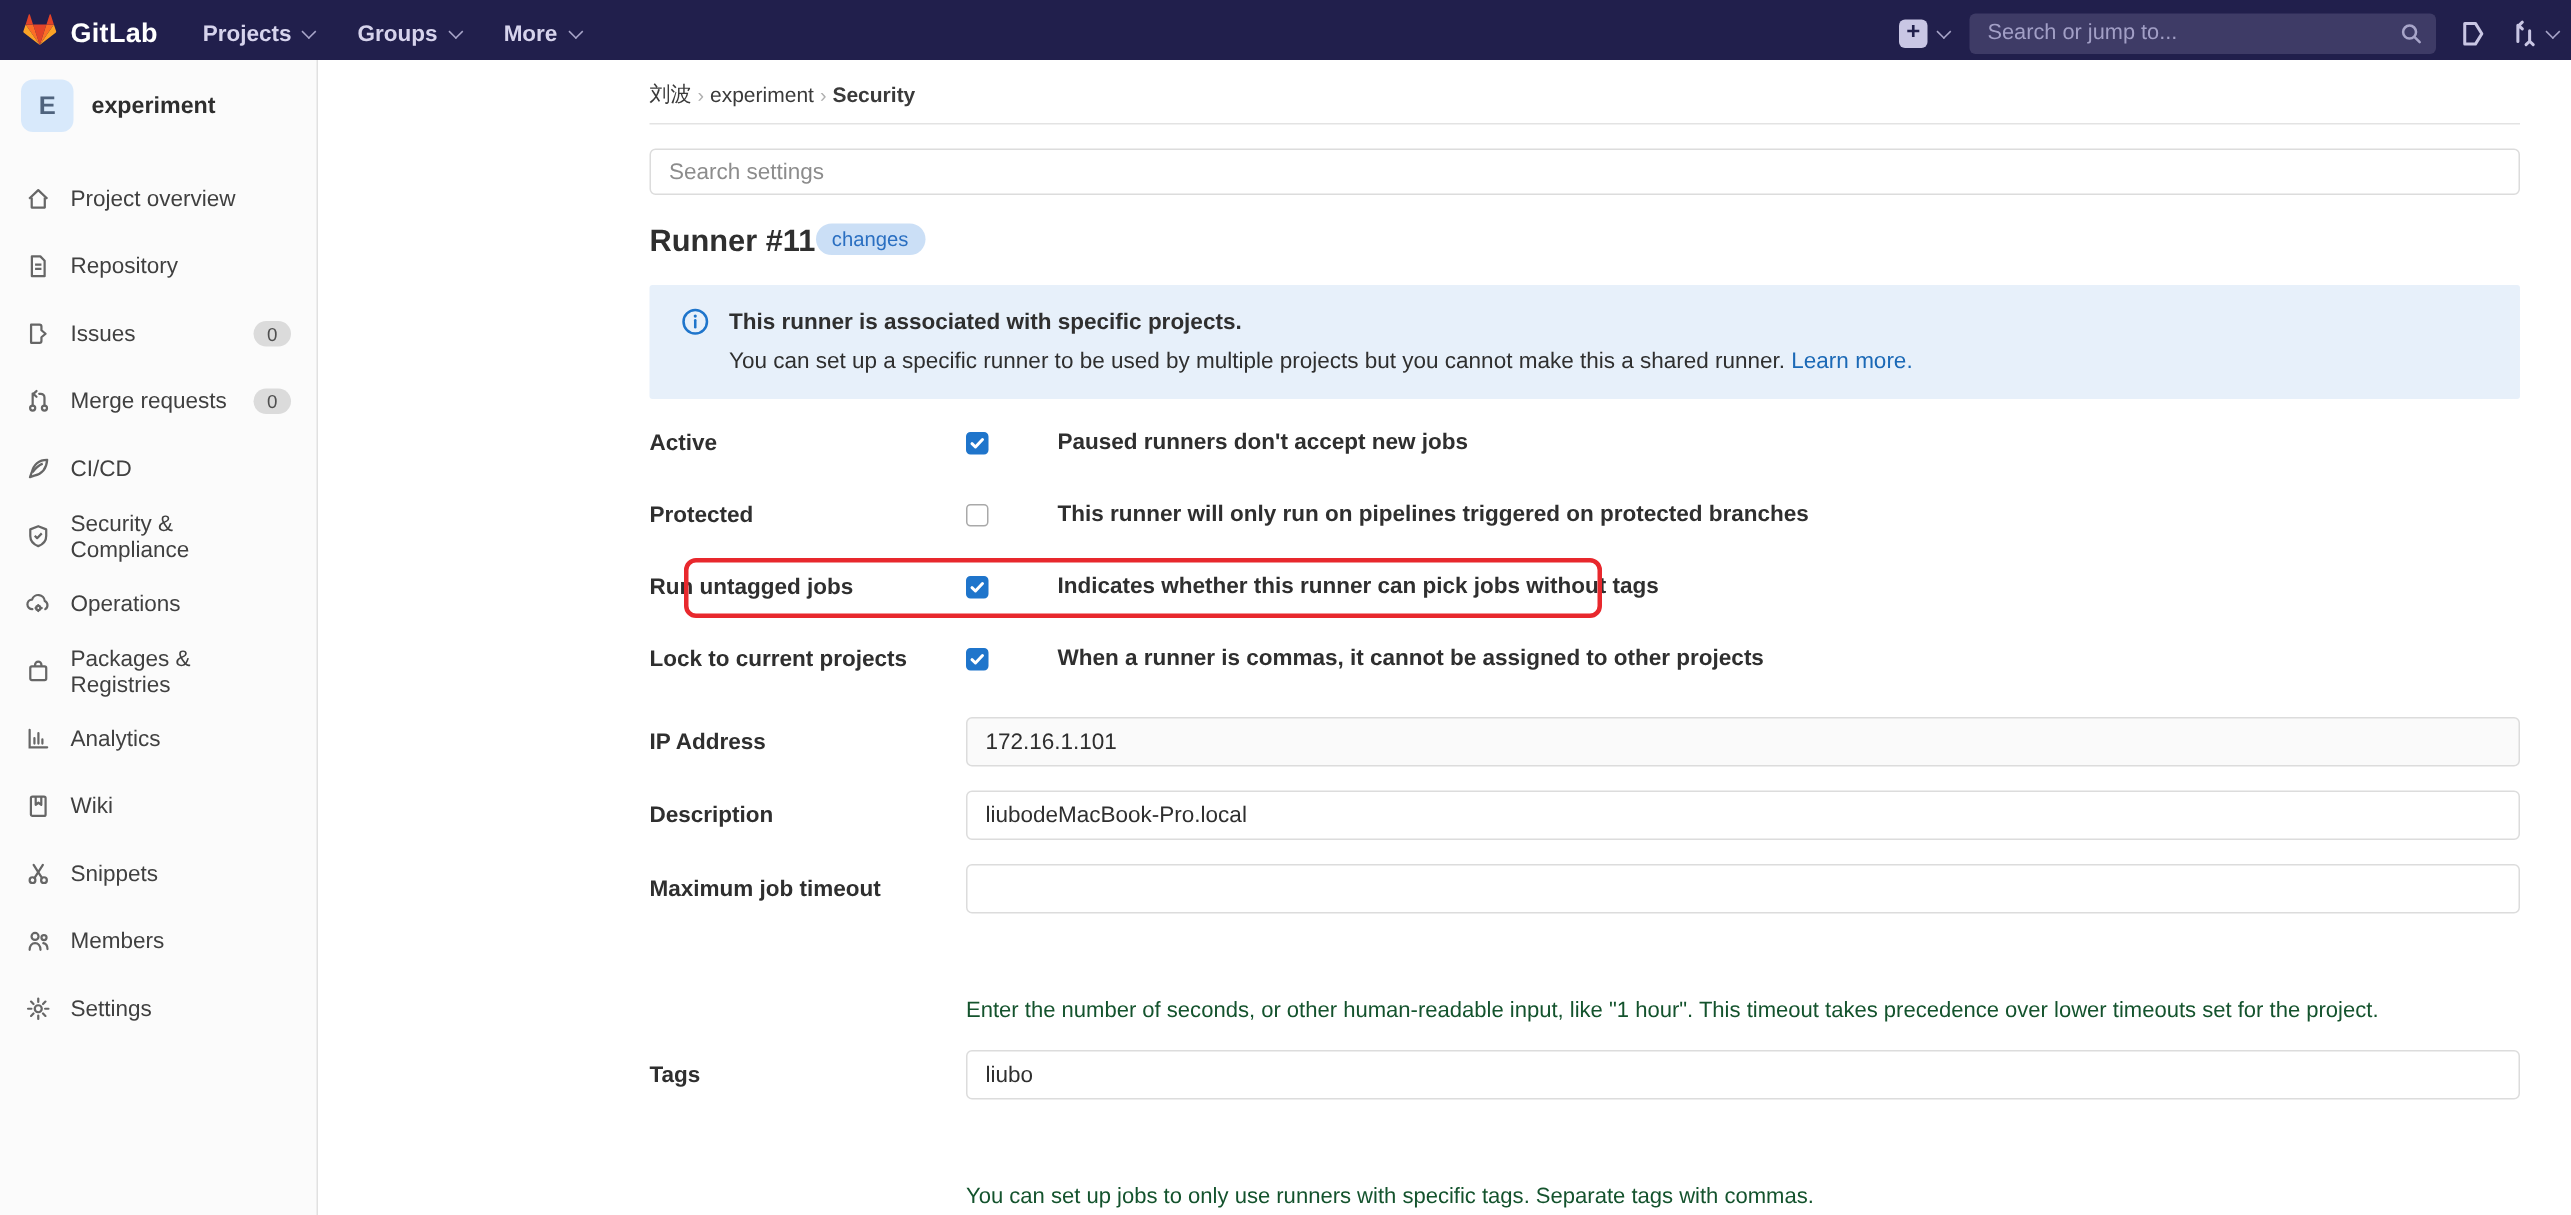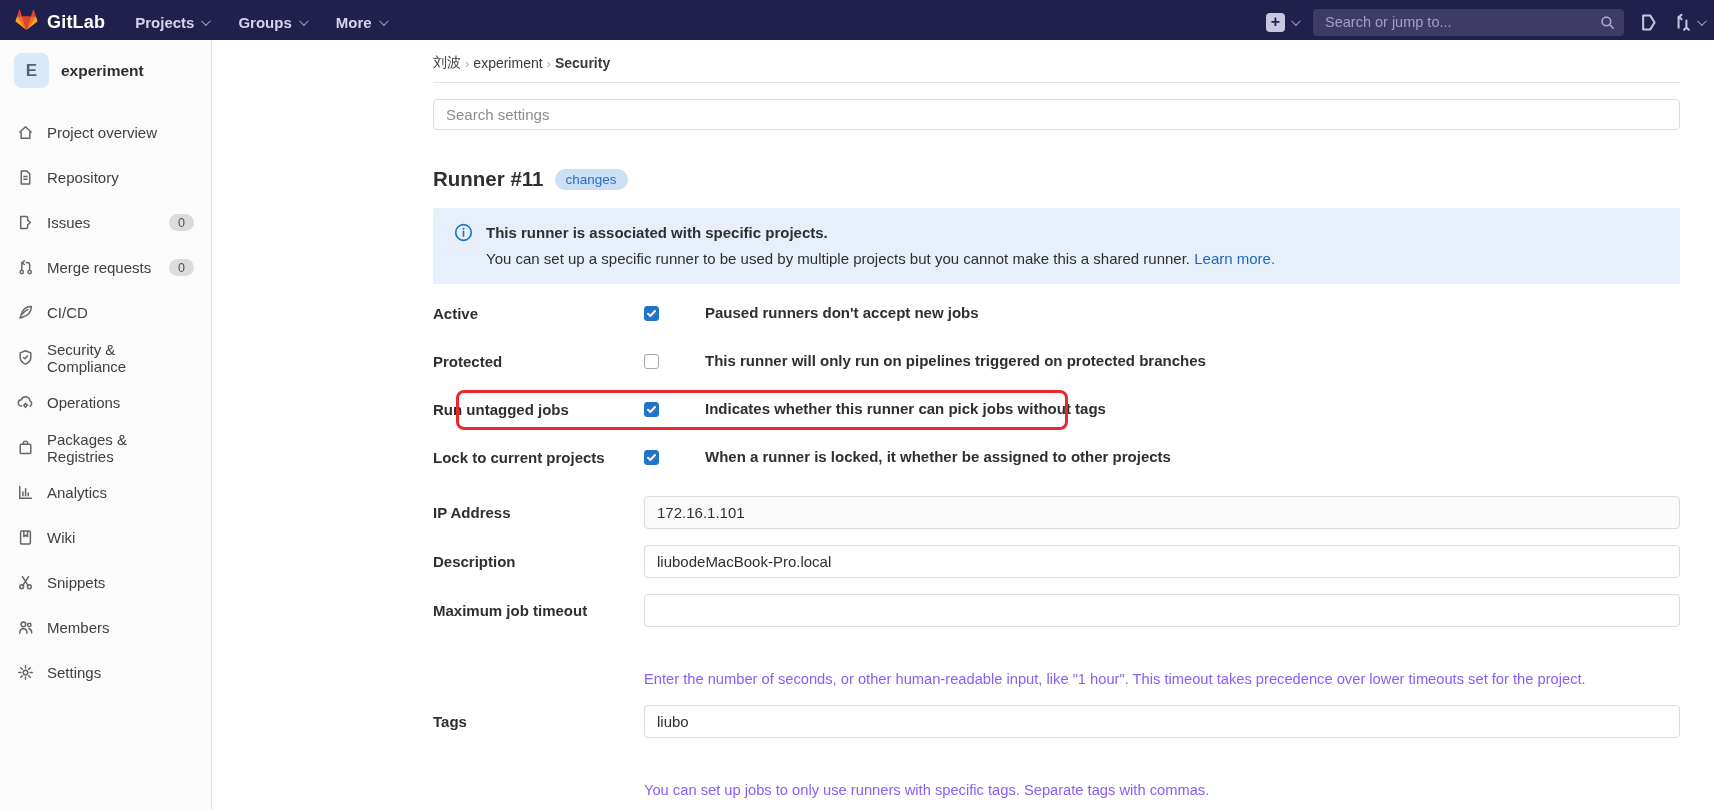--- a/index.html
+++ b/index.html
@@ -46,21 +46,21 @@
   .container { margin-left:221px; width:1247px; }
   .breadcrumb { padding-top:14px; display:flex; align-items:center; gap:4px; font-size:14px; color:#3a3a3a; }
   .breadcrumb .sep { color:#b0b0b0; font-size:13px; }
   .breadcrumb .crumb { cursor:pointer; }
   .breadcrumb .current { font-weight:700; }
   .top-divider { margin-top:10px; border-bottom:1px solid #e3e3e3; }
   .settings-search { margin-top:16px; }
   .settings-search input { width:100%; height:31px; border:1px solid #dcdcdc; border-radius:4px;
     padding:0 12px; font-size:15px; color:#2f2f2f; outline:none; font-family:"Liberation Sans",sans-serif; }
   .settings-search input::placeholder { color:#8c8c8c; }
-  .title-row { margin-top:37px; display:flex; align-items:center; gap:11px; }
+  .title-row { margin-top:19px; display:flex; align-items:flex-start; }
   .page-title { font-size:20.5px; font-weight:700; color:#2f2f2f; }
   .spec-badge { background:#cbdff6; color:#2a6fc1; font-size:13.5px; padding:3px 11px;
     border-radius:11px; }
 
   .alert { margin-top:17px; background:#e7f0fa; border-radius:2px; padding:15px 21px 17px;
     display:flex; gap:13px; }
   .alert-title { font-size:15px; font-weight:700; padding-top:1px; }
   .alert-body { margin-top:9px; font-size:15px; }
   .alert-link { color:#1b69b6; cursor:pointer; text-decoration:none; }
 
@@ -76,21 +76,21 @@
   .checkbox.checked { background:#1f75cb; border-color:#1f75cb; }
   .cb-desc { font-size:15px; font-weight:600; color:#2f2f2f; cursor:pointer; }
 
   .field-row { margin-bottom:16px; }
   .field-row .flabel { padding-top:8px; }
   .fcontrol.col { flex-direction:column; align-items:stretch; }
   .text-input { width:100%; height:33px; border:1px solid #dcdcdc; border-radius:4px;
     padding:0 12px; font-size:15px; color:#2f2f2f; outline:none; background:#fff;
     font-family:"Liberation Sans",sans-serif; }
   .text-input.readonly { background:#fafafa; }
-  .help-text { margin-top:7px; font-size:14.7px; color:#8b5cf6; }
+  .help-text { margin-top:20px; font-size:14.7px; color:#14532d; }
   .mb18 { margin-bottom:18px; }
 
   .form-footer { margin-top:14px; border-top:1px solid #e3e3e3; background:#fafafa;
     padding:19px 0 18px 14px; position:relative; }
   .save-btn { background:#1f75cb; color:#fff; border:1px solid #1a66b2; border-radius:4px;
     font-size:14.7px; padding:8px 14px; cursor:pointer; font-family:"Liberation Sans",sans-serif; }
 
   .anno { position:absolute; border:3px solid #e8282d; border-radius:8px; pointer-events:none; }
   .anno-row { left:23px; top:-10px; width:612px; height:40px; }
   .anno-save { left:2px; top:7px; width:156px; height:59px; }
@@ -337,21 +337,21 @@
       </div>
 
       <div class="form-row cb-row">
         <div class="flabel">Lock to current projects</div>
         <div class="fcontrol">
           <span class="checkbox checked">
             <svg width="11" height="11" viewBox="0 0 11 11" fill="none" stroke="#fff" stroke-width="2" stroke-linecap="round" stroke-linejoin="round">
                 <path d="M2 5.8 4.3 8 9 3"></path>
               </svg>
           </span>
-          <span class="cb-desc">When a runner is locked, it whether be assigned to other projects</span>
+          <span class="cb-desc">When a runner is commas, it cannot be assigned to other projects</span>
         </div>
       </div>
 
       <div class="form-row field-row">
         <div class="flabel">IP Address</div>
         <div class="fcontrol col">
           <input class="text-input readonly" type="text" value="172.16.1.101" style="">
         </div>
       </div>
 

